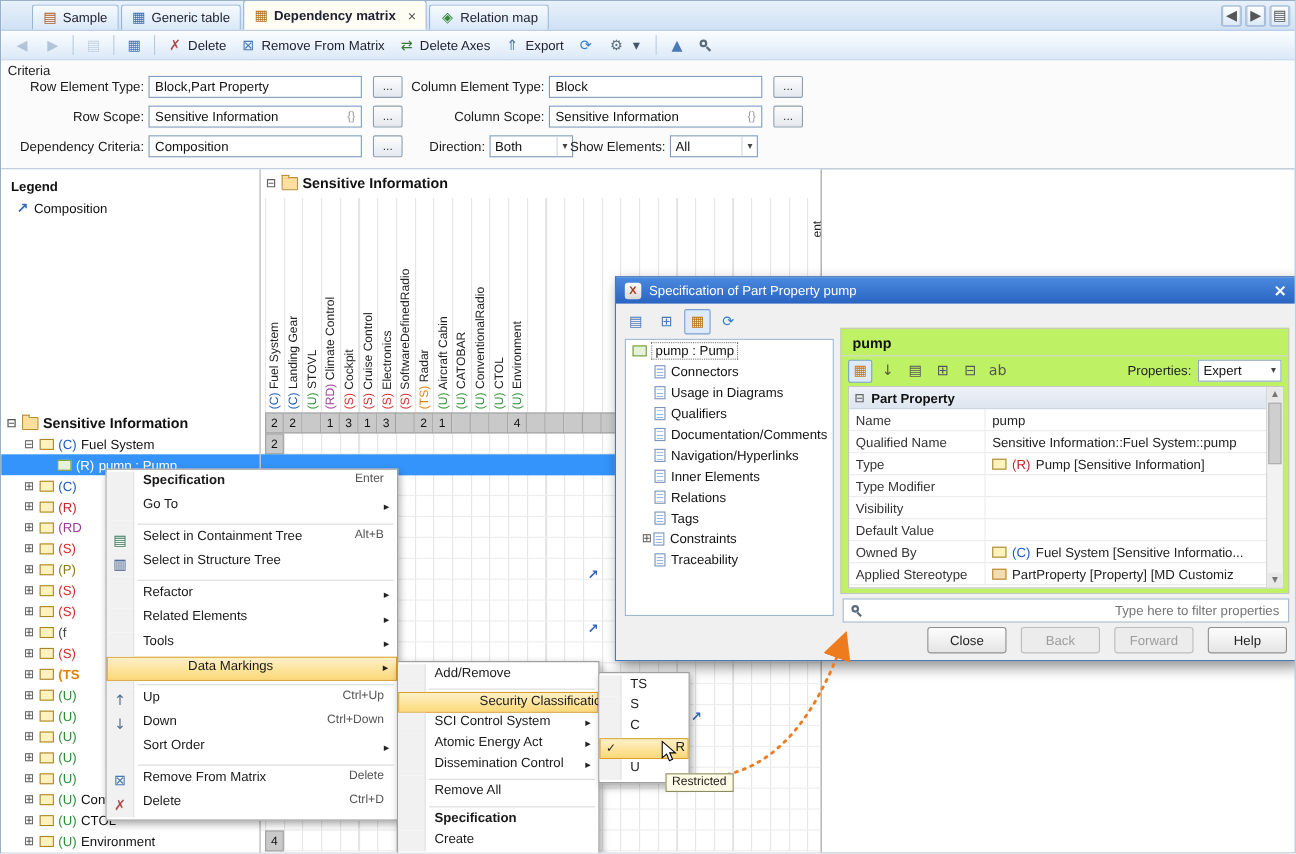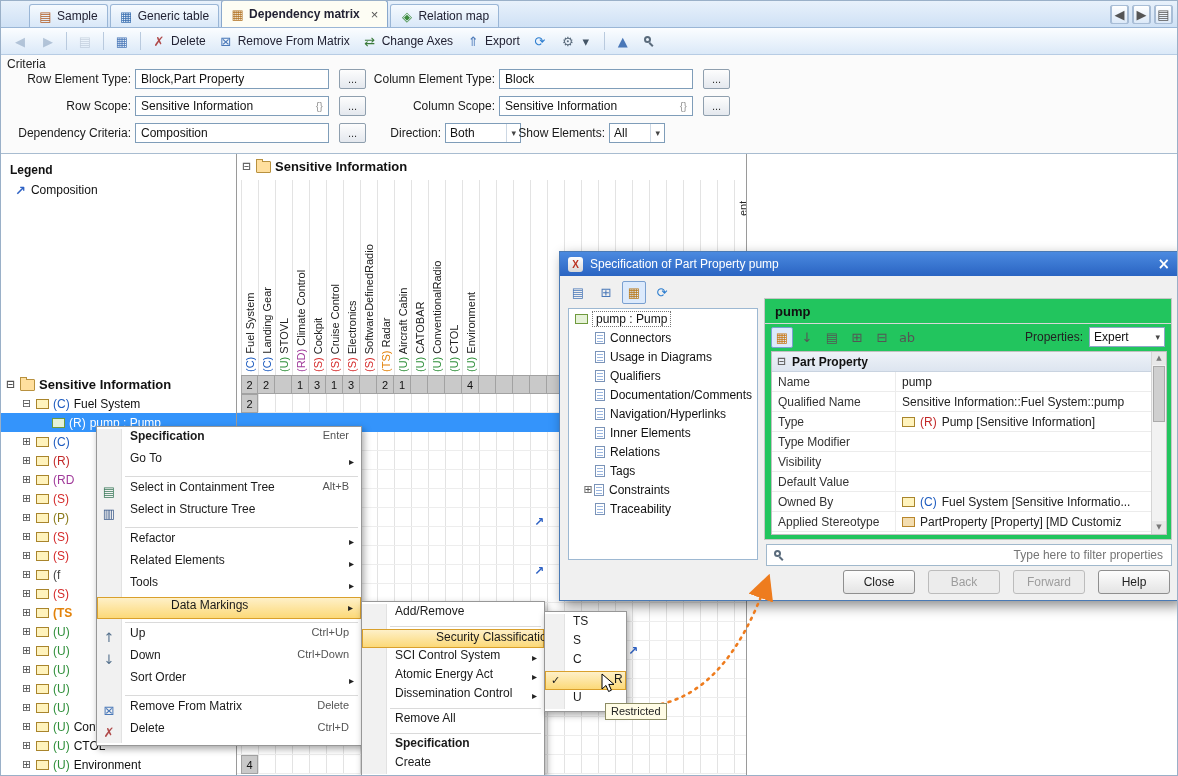--- a/index.html
+++ b/index.html
@@ -31,21 +31,21 @@
   .clabel{width:126px;text-align:right;margin-right:4px;color:#1a1a1a;}
   .cinput{width:194px;height:20px;border:1px solid #7f9db9;background:#fff;display:flex;align-items:center;padding:0 5px;box-sizing:border-box;overflow:hidden;white-space:nowrap;}
   .csuffix{margin-left:auto;color:#9a9a9a;font-size:11px;}
   .cbrowse{margin-left:10px;width:27px;height:20px;border:1px solid #8f9fae;background:linear-gradient(#fdfdfd,#e4e8ee);border-radius:2px;font-size:11px;line-height:1;color:#333;padding:0;}
   .ccombo{height:20px;border:1px solid #7f9db9;background:#fff;display:flex;align-items:center;padding:0 4px;box-sizing:border-box;gap:4px;}
   .ccombo .cdn{margin-left:auto;font-size:9px;color:#444;border-left:1px solid #cdd8e4;padding-left:4px;height:100%;display:inline-flex;align-items:center;}
   #f-ret{left:4px;top:14px}#f-cet{left:368px;top:14px}
   #f-rs{left:4px;top:41px}#f-cs{left:368px;top:41px}
   #f-dc{left:4px;top:68px}#f-dir{left:368px;top:68px}#f-se{left:516px;top:68px}
   #f-dir .clabel{width:72px}#f-se .clabel{width:88px}
-  #f-dir .ccombo{width:76px}#f-se .ccombo{width:56px}
+  #f-dir .ccombo{width:76px}#f-se .ccombo{width:80px}
 
   
   .left-pane{position:absolute;left:0;top:153px;width:236px;height:623px;background:#fff;border-right:1px solid #9a9a9a;box-sizing:border-box;overflow:hidden;}
   .legend-title{position:absolute;left:9px;top:9px;font-weight:bold;}
   .legend-item{position:absolute;left:14px;top:29px;display:flex;align-items:center;gap:5px;}
   .matrix-pane{position:absolute;left:236px;top:153px;width:510px;height:623px;background:#fff;border-right:1px solid #9a9a9a;box-sizing:border-box;overflow:hidden;}
   .mx-grouphead{position:absolute;left:4px;top:5px;display:flex;align-items:center;gap:4px;font-size:13px;font-weight:600;white-space:nowrap;z-index:3;background:#fff;padding-right:6px;}
   .mx-headgrid,.mx-bodygrid{position:absolute;left:0;width:510px;background:repeating-linear-gradient(to right,#e3e3e3 0 1px,transparent 1px 17px);background-position:4px 0;}
   .mx-headgrid{top:26px;height:195px;}
   .mx-bodygrid{top:240px;height:380px;}
@@ -103,21 +103,21 @@
   .dclose{margin-left:auto;font-size:15px;font-weight:bold;color:#fff;}
   .dtoolbar{position:absolute;left:6px;top:28px;height:24px;display:flex;align-items:center;gap:4px;}
   .dtbtn{width:22px;height:21px;display:inline-flex;align-items:center;justify-content:center;border:1px solid transparent;border-radius:2px;}
   .dtbtn.pressed{border-color:#7aa0d0;background:#dceafc;}
   .dtbtn .glyph{font-size:13px;}
   .dtree{position:absolute;left:8px;top:56px;width:190px;height:252px;background:#fff;border:1px solid #9db8d2;overflow:hidden;box-sizing:border-box;}
   .dtrow{height:19px;display:flex;align-items:center;gap:5px;padding-left:26px;white-space:nowrap;box-sizing:border-box;}
   .dtrow.rt{padding-left:6px;}
   .dtrow.rt .rtlbl{outline:1px dotted #777;padding:0 3px;}
   .dtrow .texp{width:10px;margin-right:-4px;}
-  .dright{position:absolute;left:204px;top:46px;width:408px;height:242px;border:1px solid #c6c6c6;background:#22c55e;box-sizing:border-box;}
+  .dright{position:absolute;left:204px;top:46px;width:408px;height:242px;border:1px solid #c6c6c6;background:#bef264;box-sizing:border-box;}
   .dname{position:absolute;left:10px;top:5px;font-size:13px;font-weight:bold;}
   .dnamebar{position:absolute;left:0;top:24px;width:100%;border-top:1px solid #d8d8d8;}
   .ptb{position:absolute;left:6px;top:27px;height:22px;display:flex;align-items:center;gap:3px;}
   .ptb .dtbtn{width:20px;height:19px;}
   .plabel{position:absolute;right:88px;top:31px;color:#222;}
   .pcombo{position:absolute;right:6px;top:28px;width:76px;height:20px;border:1px solid #8fa8c8;background:#fff;display:flex;align-items:center;padding:0 4px;box-sizing:border-box;}
   .pcombo .cdn{margin-left:auto;font-size:9px;color:#444;}
   .ptable{position:absolute;left:6px;top:52px;width:396px;height:184px;background:#fff;border:1px solid #c0c0c0;box-sizing:border-box;overflow:hidden;}
   .psec{height:20px;background:linear-gradient(#eef2f8,#dde5f0);border-bottom:1px solid #c9d3e0;display:flex;align-items:center;gap:5px;padding-left:4px;font-weight:bold;box-sizing:border-box;}
   .prow{height:20px;display:flex;border-bottom:1px solid #ececec;box-sizing:border-box;}
@@ -190,21 +190,21 @@
       <div class="tbtn">
         <span class="glyph" style="color: rgb(176, 74, 74); font-size: 13px;">✗</span>
         <span>Delete</span>
       </div>
       <div class="tbtn">
         <span class="glyph" style="color: rgb(74, 120, 184); font-size: 13px;">⊠</span>
         <span>Remove From Matrix</span>
       </div>
       <div class="tbtn">
         <span class="glyph" style="color: rgb(58, 122, 58); font-size: 13px;">⇄</span>
-        <span>Change Axes</span>
+        <span>Delete Axes</span>
       </div>
       <div class="tbtn">
         <span class="glyph" style="color: rgb(74, 120, 184); font-size: 13px;">⇑</span>
         <span>Export</span>
       </div>
       <div class="tbtn">
         <span class="glyph" style="color: rgb(47, 127, 208); font-size: 13px;">⟳</span>
       </div>
       <div class="tbtn">
         <span class="glyph" style="color: rgb(90, 107, 124); font-size: 13px;">⚙</span>

